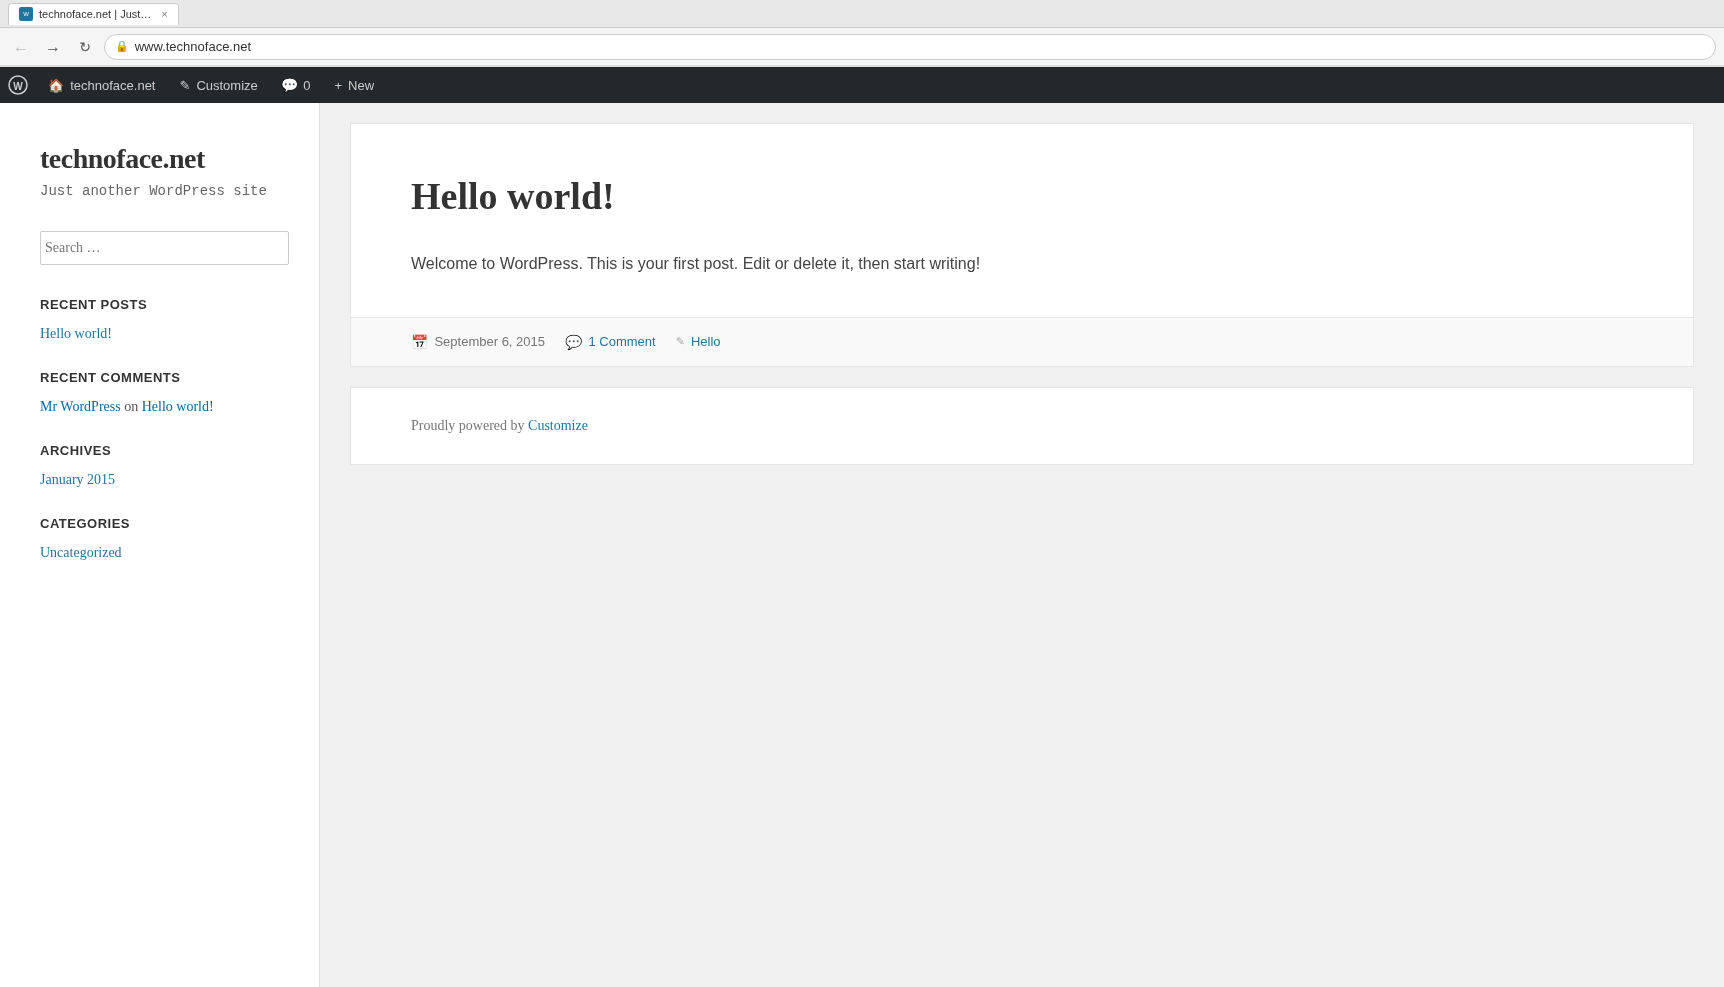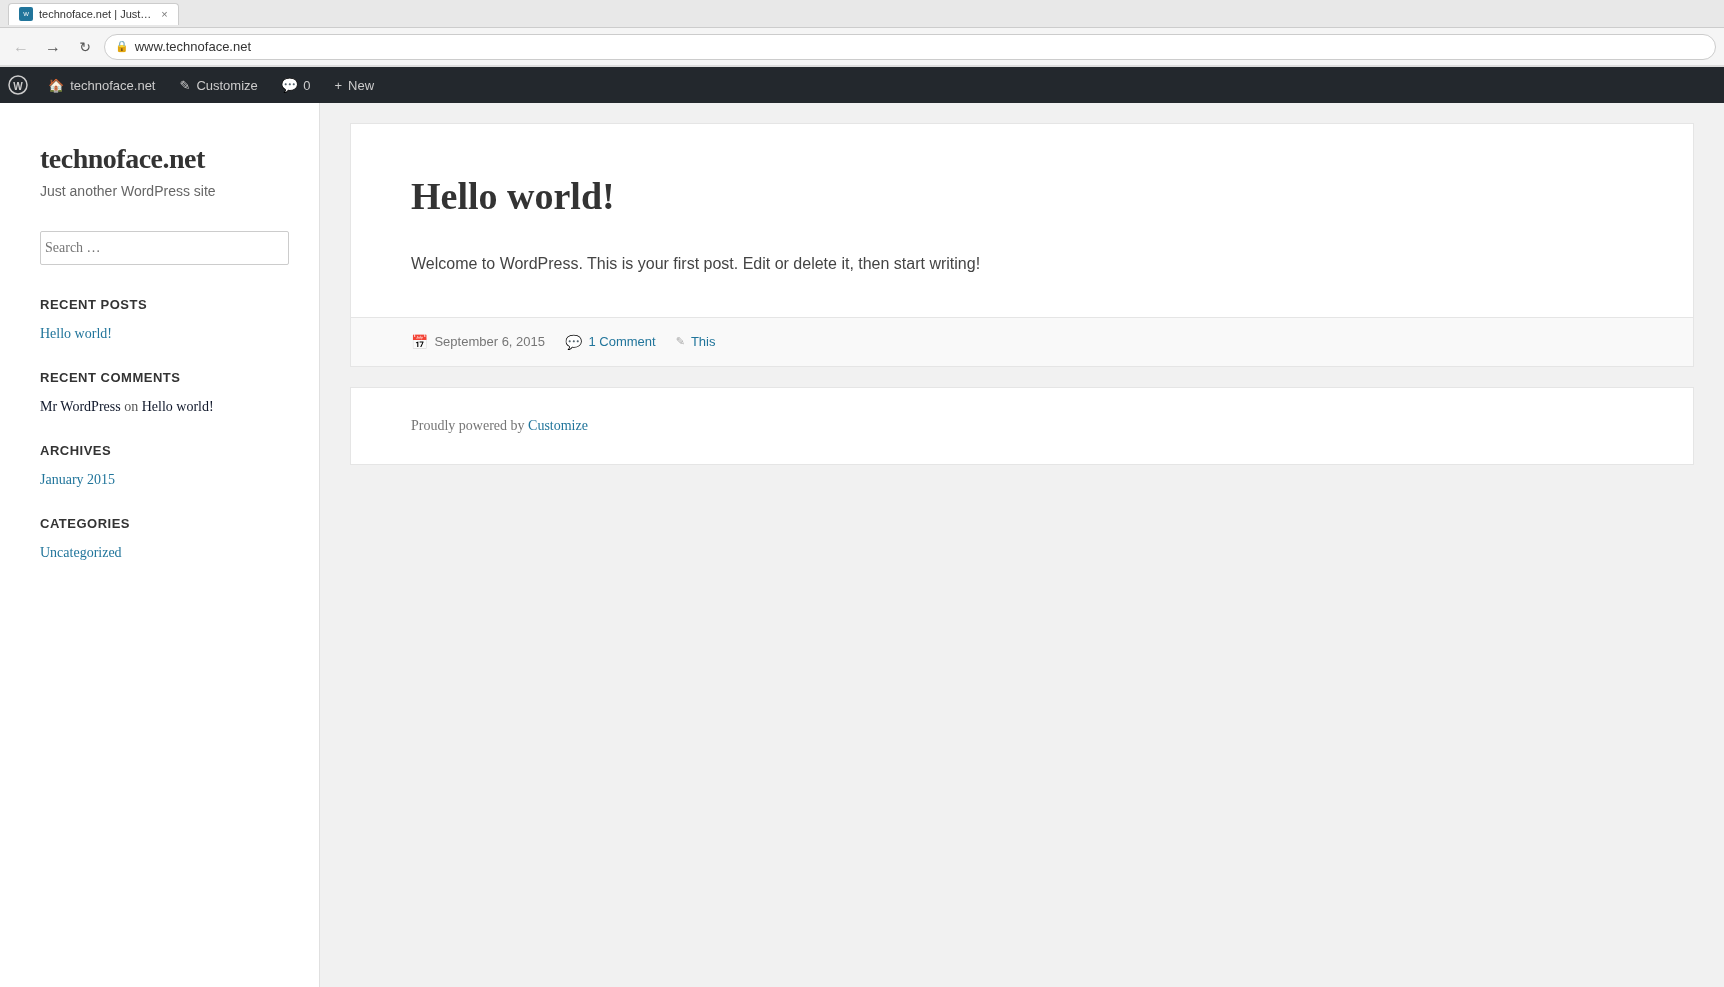--- a/index.html
+++ b/index.html
@@ -163,21 +163,21 @@
     }
     .site-title {
       font-family: Georgia, serif;
       font-size: 28px;
       font-weight: bold;
       color: #333;
       margin-bottom: 8px;
       letter-spacing: -0.5px;
     }
     .site-tagline {
-      font-family: Liberation Sans, sans-serif;
+      font-family: Liberation Mono, monospace;
       font-size: 14px;
       color: #666;
       margin-bottom: 32px;
     }
     .search-box {
       width: 100%;
       margin-bottom: 32px;
     }
     .search-input {
       width: 100%;
@@ -211,21 +211,21 @@
       margin-bottom: 8px;
       cursor: pointer;
     }
     .sidebar-comment {
       font-family: Georgia, serif;
       font-size: 14px;
       color: #555;
       margin-bottom: 6px;
     }
     .sidebar-comment a {
-      color: #0f172a;
+      color: #0369a1;
       text-decoration: none;
       cursor: pointer;
     }
 
     
     .main-content {
       flex: 1;
       padding: 20px 30px;
       background: #f1f1f1;
     }
@@ -403,21 +403,21 @@
         </div>
         <div class="post-meta-item">
           <span class="meta-icon">💬</span>
           <a class="meta-link">
             <span>1 Comment</span>
           </a>
         </div>
         <div class="post-meta-item">
           <span class="edit-icon-small">✎</span>
           <a class="meta-link">
-            <span>This</span>
+            <span>Hello</span>
           </a>
         </div>
       </div>
     </div>
 
     <div class="footer-card">
       <p class="footer-text">
         Proudly powered by <a>Customize</a>
       </p>
     </div>

